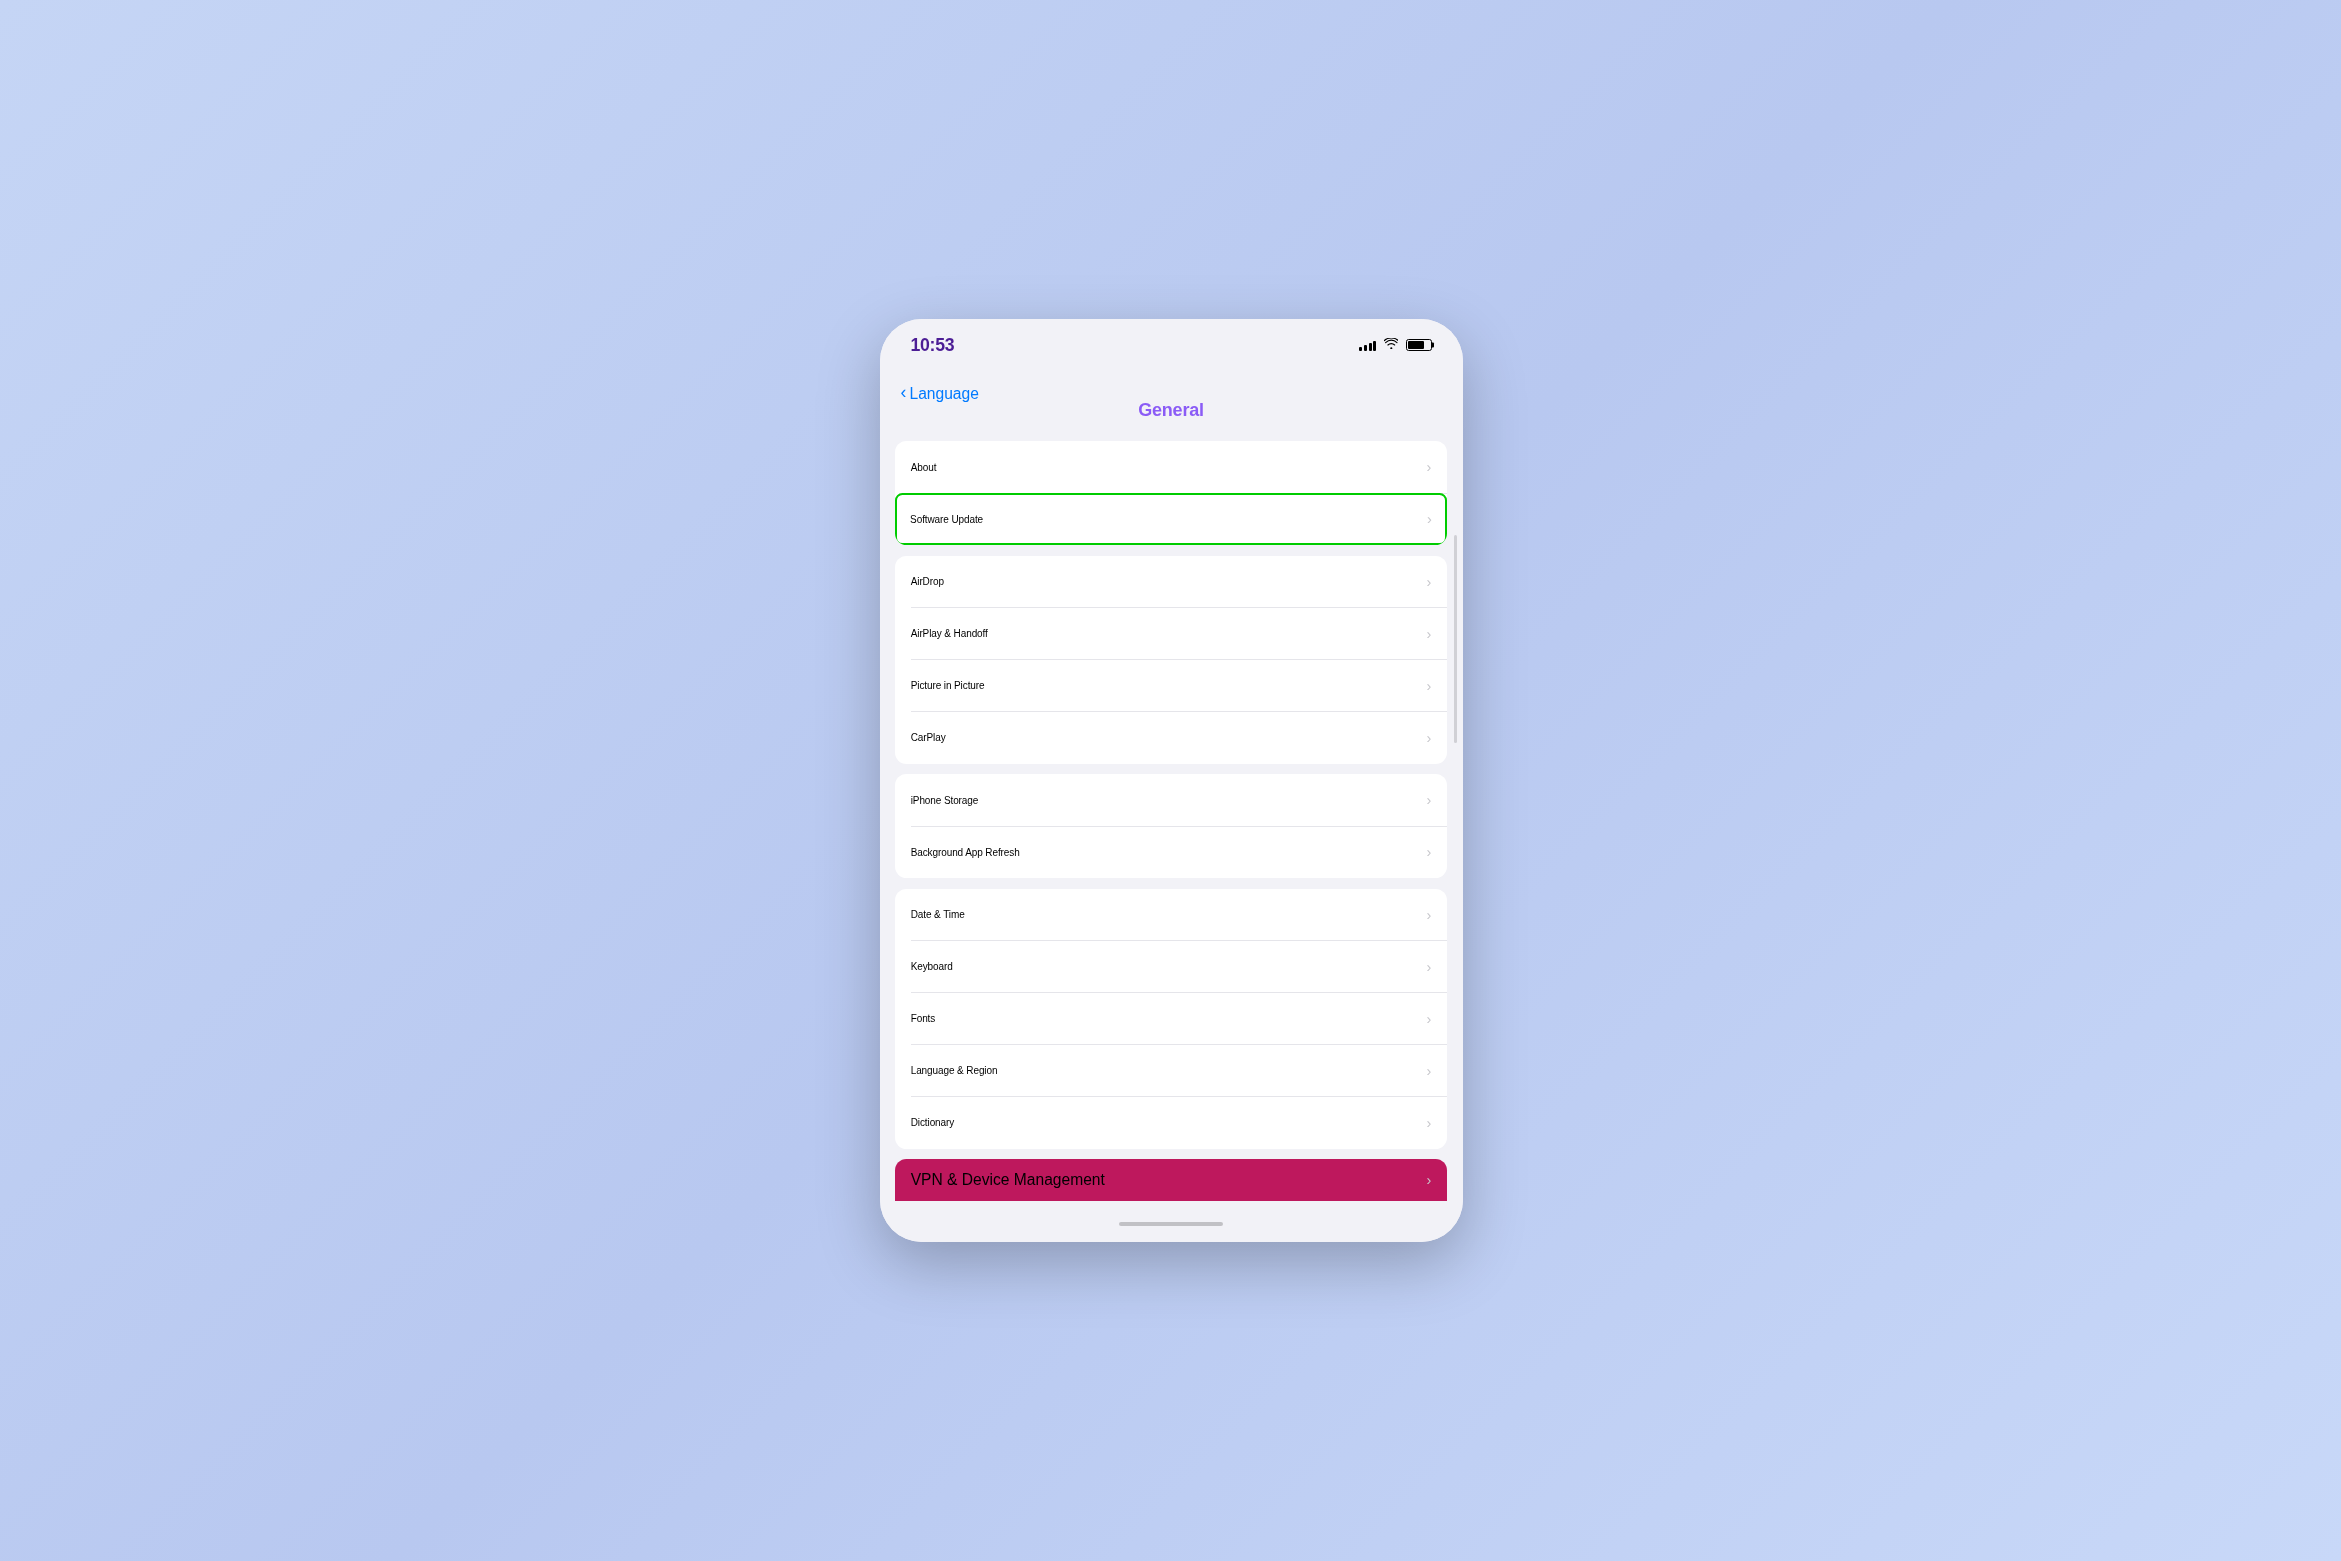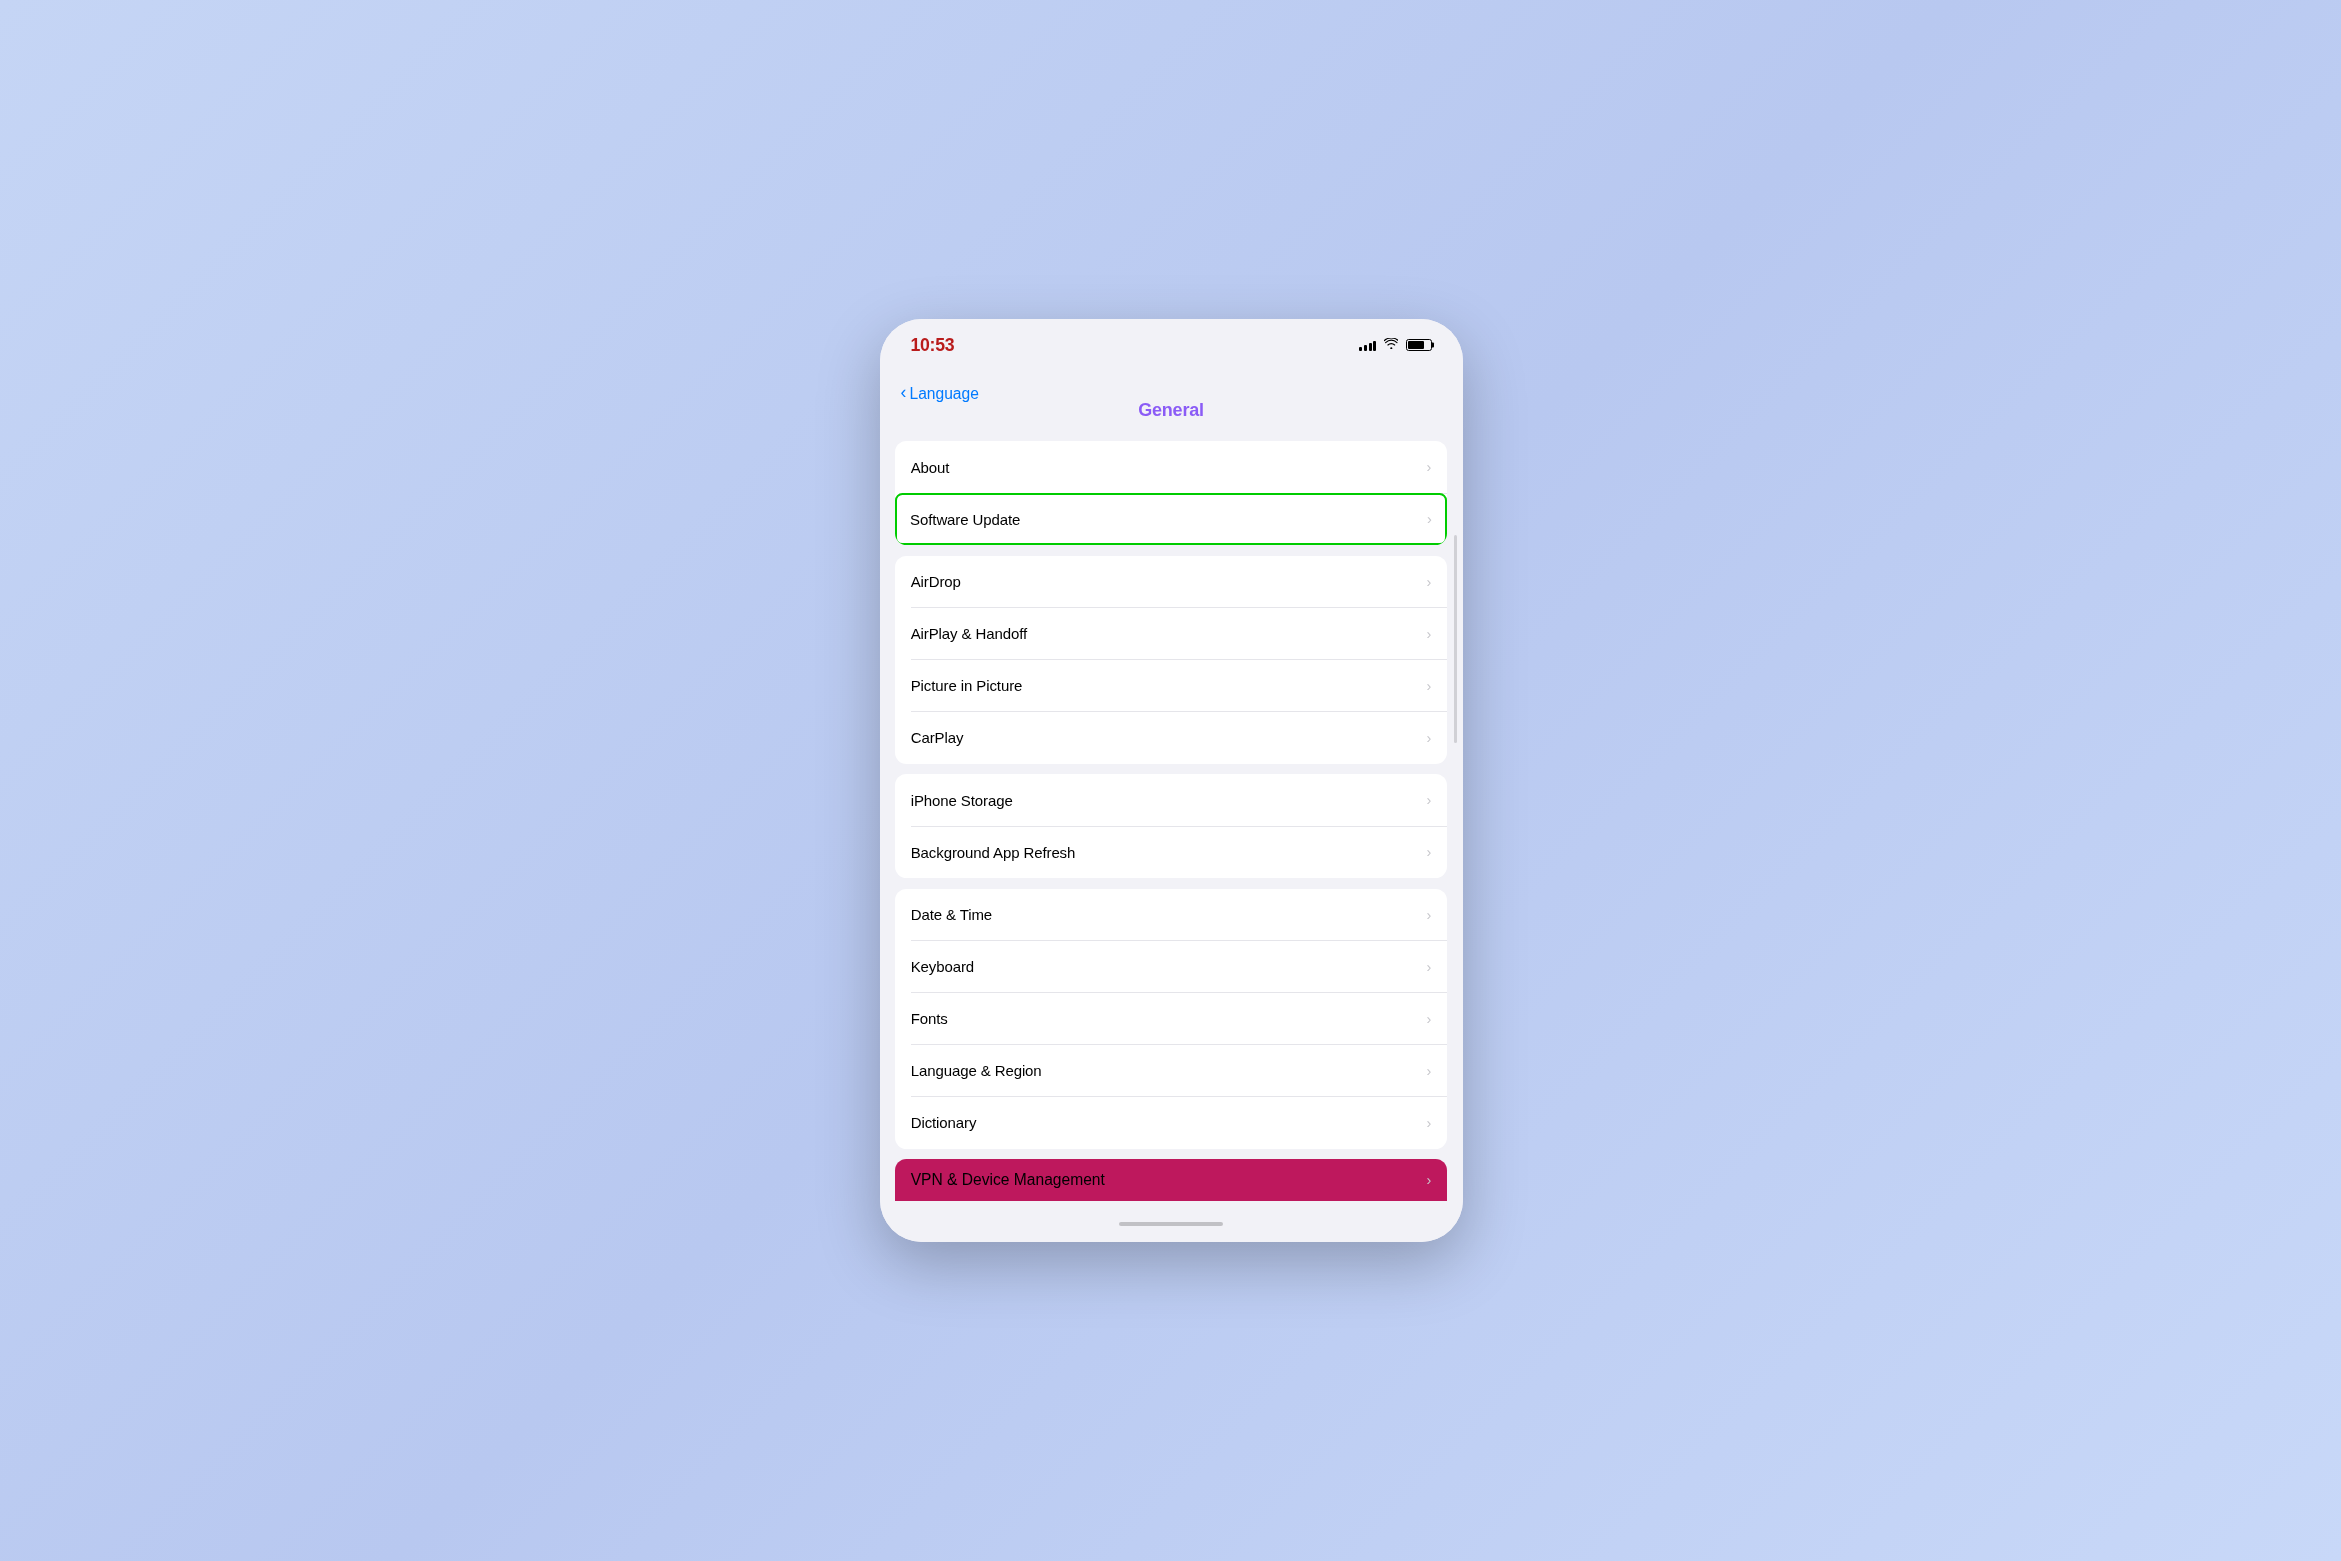--- a/index.html
+++ b/index.html
@@ -30,21 +30,21 @@
       display: flex;
       justify-content: space-between;
       align-items: center;
       padding: 14.6px 31px 5.2px 31px;
       height: 42px;
     }
 
     .status-time {
       font-size: 17.7px;
       font-weight: 600;
-      color: #b91c1c;
+      color: #4c1d95;
       letter-spacing: -0.3px;
     }
 
     .status-icons {
       display: flex;
       align-items: center;
       gap: 7.3px;
     }
 
     .signal-bars {
@@ -161,21 +161,21 @@
       content: '';
       position: absolute;
       bottom: 0;
       left: 15.6px;
       right: 0;
       height: 0.5px;
       background: #e5e5ea;
     }
 
     .section-item-label {
-      font-size: 15px;
+      font-size: 10px;
       color: #000;
       font-weight: 400;
       letter-spacing: -0.1px;
     }
 
     .chevron-right {
       color: #c7c7cc;
       font-size: 14.6px;
       font-weight: 500;
     }

